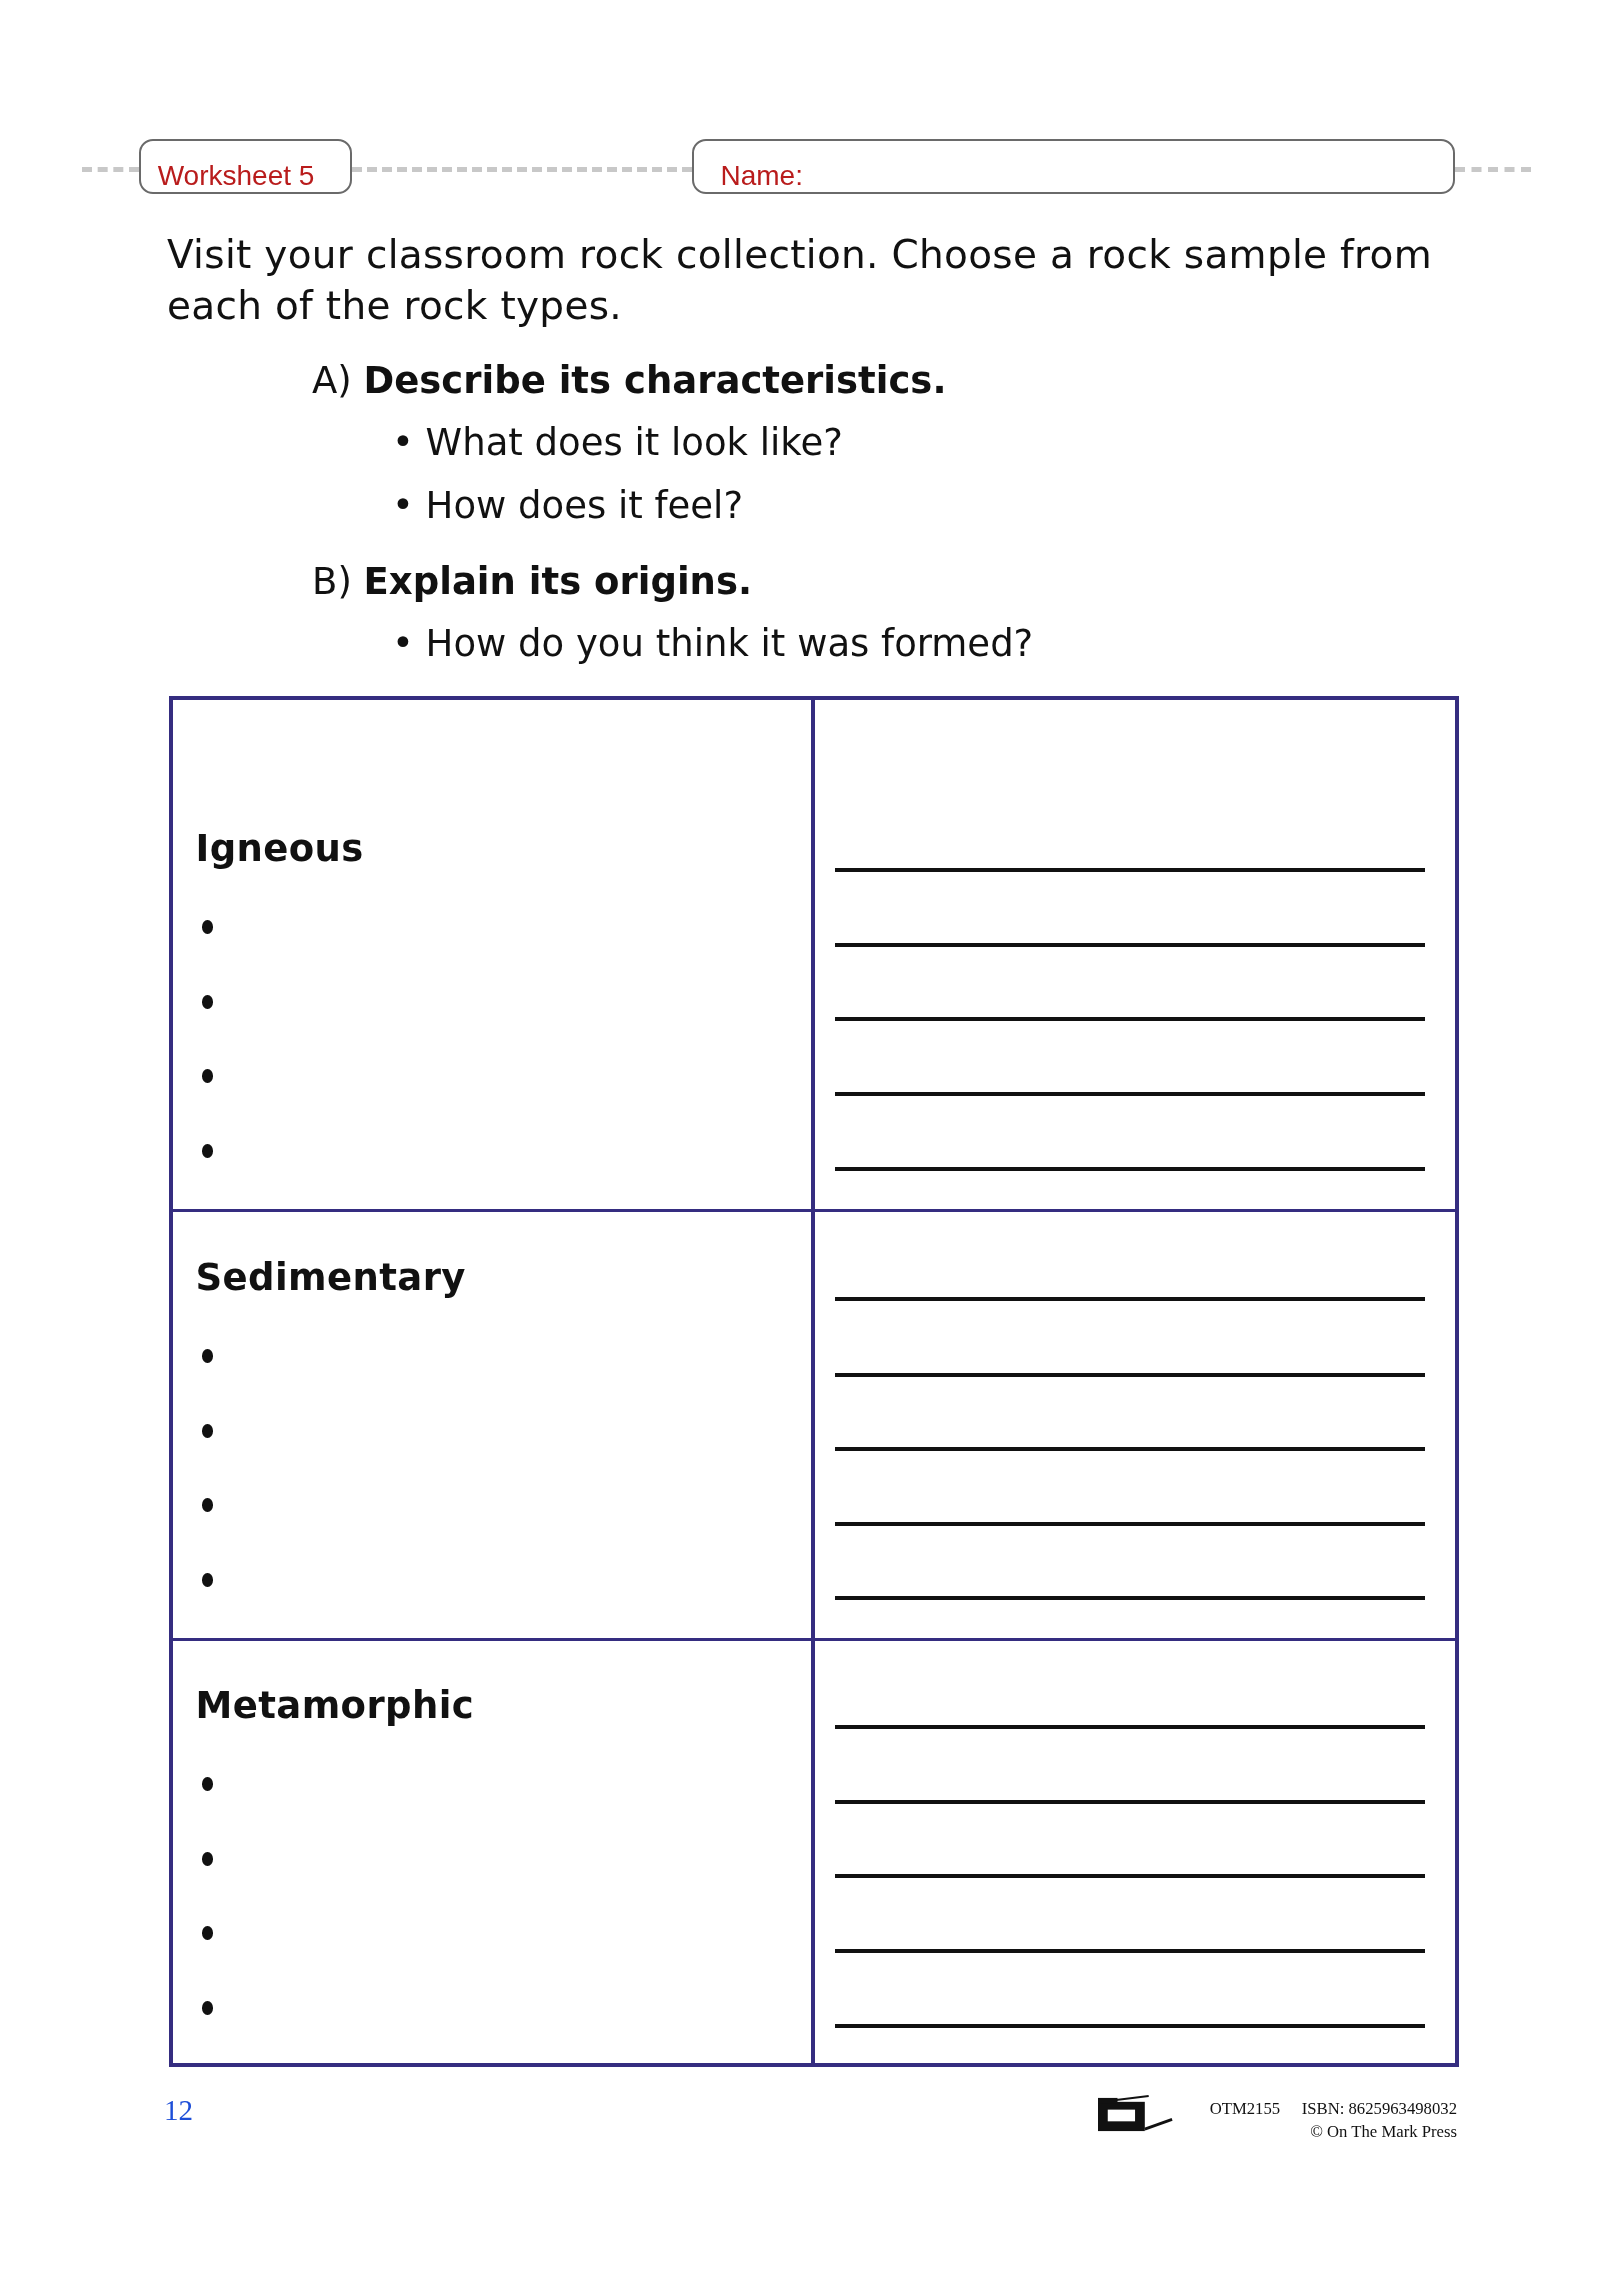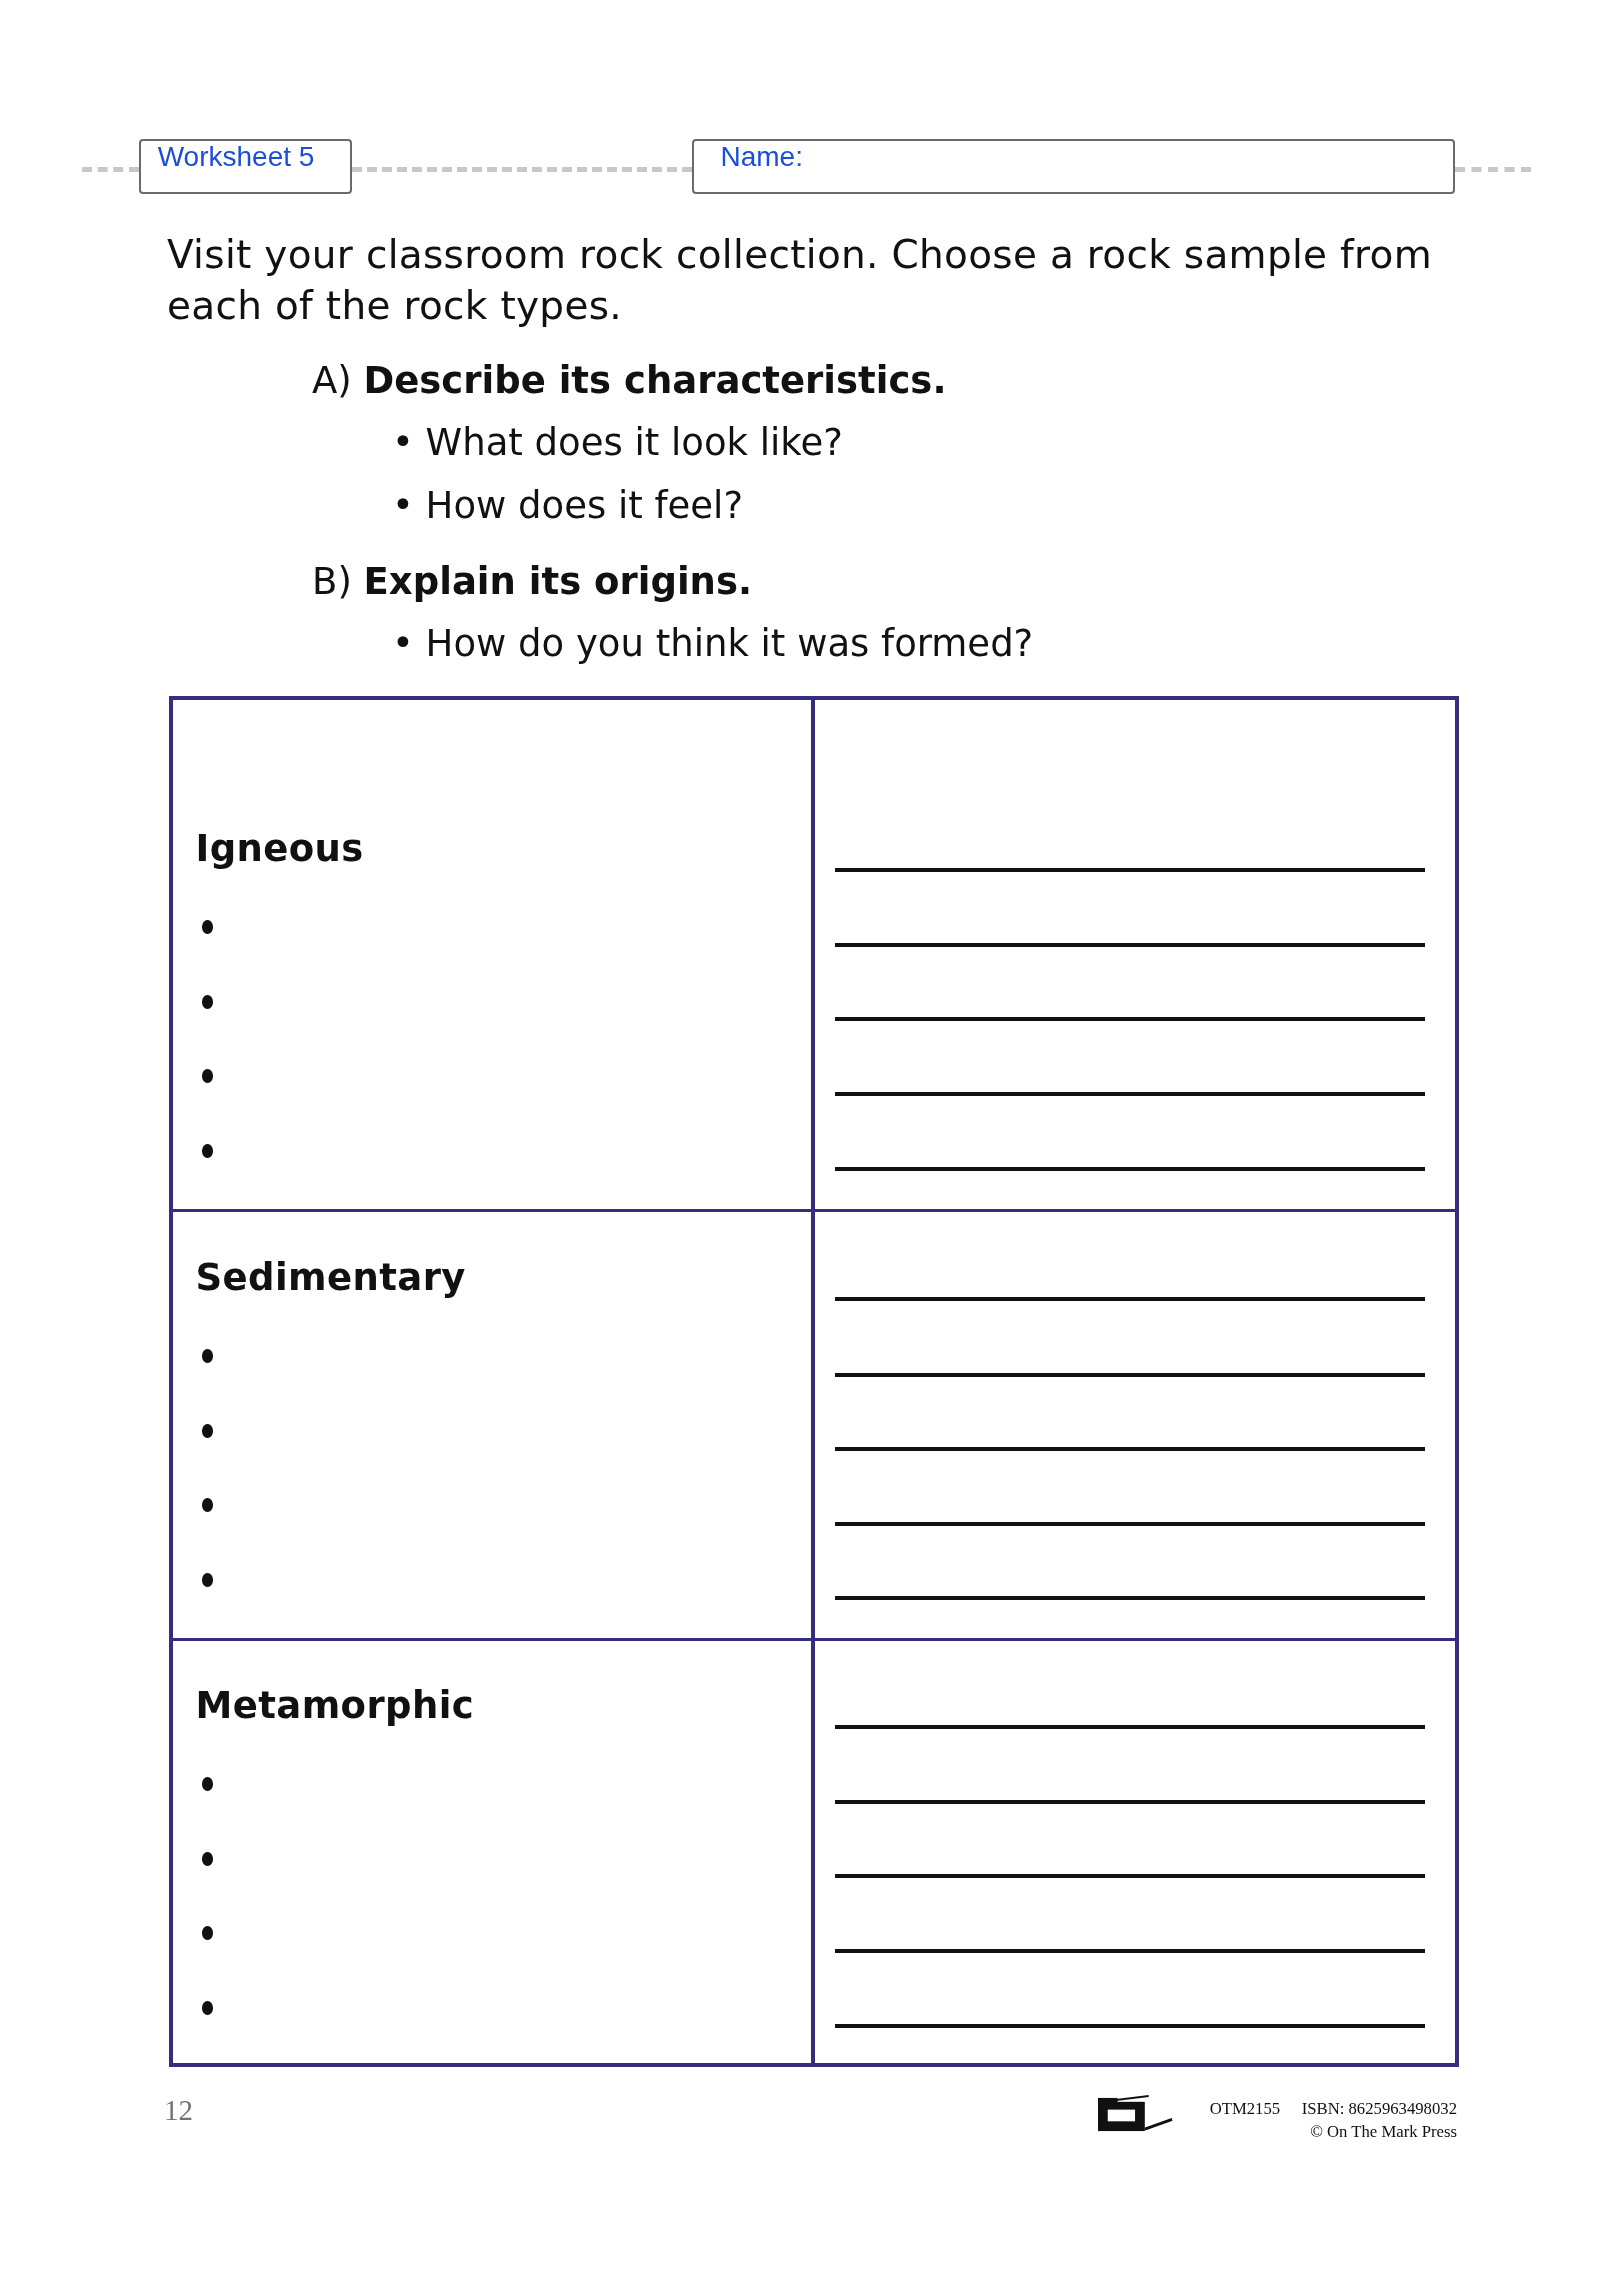--- a/index.html
+++ b/index.html
@@ -9,23 +9,23 @@
     }
     .abs { position: absolute; }
 
     
     .dash-line {
       position: absolute; top: 167px; height: 0;
       border-top: 5.9px dashed #c8c8c8;
     }
     .tag-box {
       position: absolute; top: 139px; height: 55px;
-      border: 2.9px solid #6a6a6a; border-radius: 4px; background: #fff;
-      box-sizing: border-box; display: flex; align-items: flex-start;
-      font-family: "Liberation Sans", sans-serif; font-size: 28px; color: #1d4ed8;
+      border: 2.9px solid #6a6a6a; border-radius: 14px; background: #fff;
+      box-sizing: border-box; display: flex; align-items: flex-end;
+      font-family: "Liberation Sans", sans-serif; font-size: 28px; color: #b91c1c;
     }
     .ws-box { left: 139px; width: 213px; padding-left: 16.7px; }
     .name-box { left: 692px; width: 763px; padding-left: 26.5px; }
 
     
     .intro {
       left: 167px; top: 229px; width: 1304px;
       font-size: 39px; line-height: 51px; font-weight: normal;
       letter-spacing: 0.3px;
     }
@@ -70,21 +70,21 @@
     .dot {
       position: absolute; left: 29px; width: 10.8px; height: 13.7px;
       border-radius: 50%; background: #111;
     }
     .write-line {
       position: absolute; left: 662px; width: 590px; height: 3.9px; background: #111;
     }
 
     
     .page-num {
-      left: 164px; top: 2094px; font-family: "Liberation Serif", serif; font-size: 29px; color: #737373;
+      left: 164px; top: 2094px; font-family: "Liberation Serif", serif; font-size: 29px; color: #1d4ed8;
     }
     .footer-meta {
       right: 164px; top: 2098px; text-align: right;
       font-family: "Liberation Serif", serif; font-size: 16.7px; color: #111; line-height: 22.5px;
     }
     .footer-meta .code { margin-right: 21.6px; }
     .logo { left: 1098px; top: 2094px; width: 78px; height: 41px; }
   </style>
 </head>
 <body>

